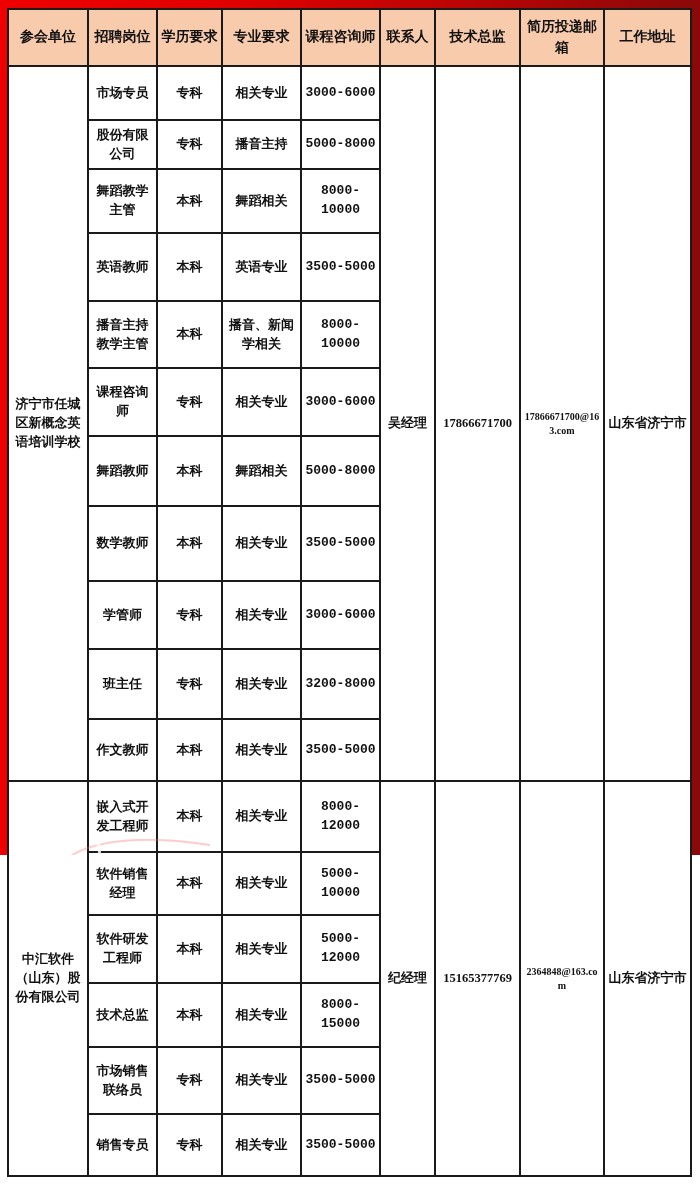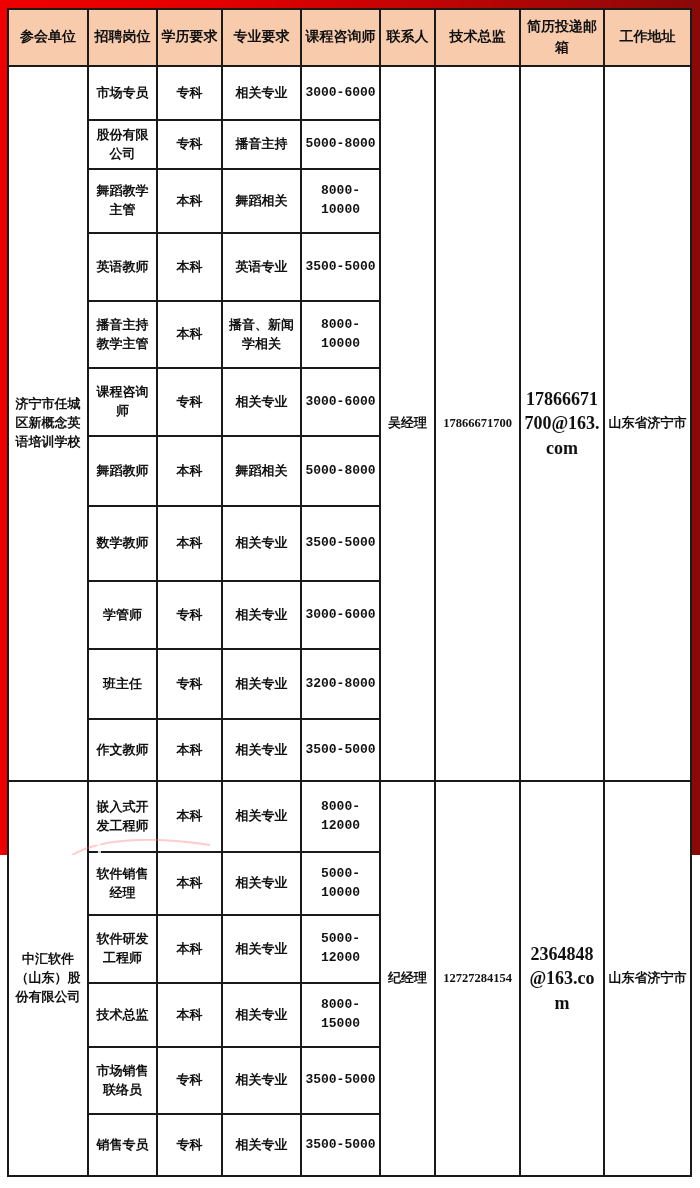--- a/index.html
+++ b/index.html
@@ -32,21 +32,21 @@
     padding:2px 3px;
     font-weight:bold;
     line-height:1.45;
     overflow:hidden;
   }
   .job-table th{
     background:#F8CBAD;
     font-size:14px;
   }
   .job-table td{font-size:13px;background:#fff;}
-  td.email-cell{font-size:18px;word-break:break-all;line-height:1.35;border-radius:23px;}
+  td.email-cell{font-size:10px;word-break:break-all;line-height:1.35;border-radius:23px;}
   td.phone-cell{font-size:12.5px;letter-spacing:0;}
   td.company-cell{font-size:13px;border-radius:25px;}
   td.salary-cell{font-family:Liberation Mono, monospace;}
   .swoosh{
     position:absolute;left:60px;bottom:0;z-index:3;
     width:210px;height:16px;pointer-events:none;
   }
 </style>
 </head>
 <body>
@@ -150,21 +150,21 @@
         <td class="salary-cell">3500-5000</td>
       </tr>
 
       <tr style="height:71px">
         <td rowspan="6" class="company-cell">中汇软件（山东）股份有限公司</td>
         <td>嵌入式开发工程师</td>
         <td>本科</td>
         <td>相关专业</td>
         <td class="salary-cell">8000-12000</td>
         <td rowspan="6">纪经理</td>
-        <td rowspan="6" class="phone-cell">12727284154</td>
+        <td rowspan="6" class="phone-cell">15165377769</td>
         <td rowspan="6" class="email-cell">2364848@163.com</td>
         <td rowspan="6">山东省济宁市</td>
       </tr>
       <tr style="height:63px">
         <td>软件销售经理</td>
         <td>本科</td>
         <td>相关专业</td>
         <td class="salary-cell">5000-10000</td>
       </tr>
       <tr style="height:68px">

